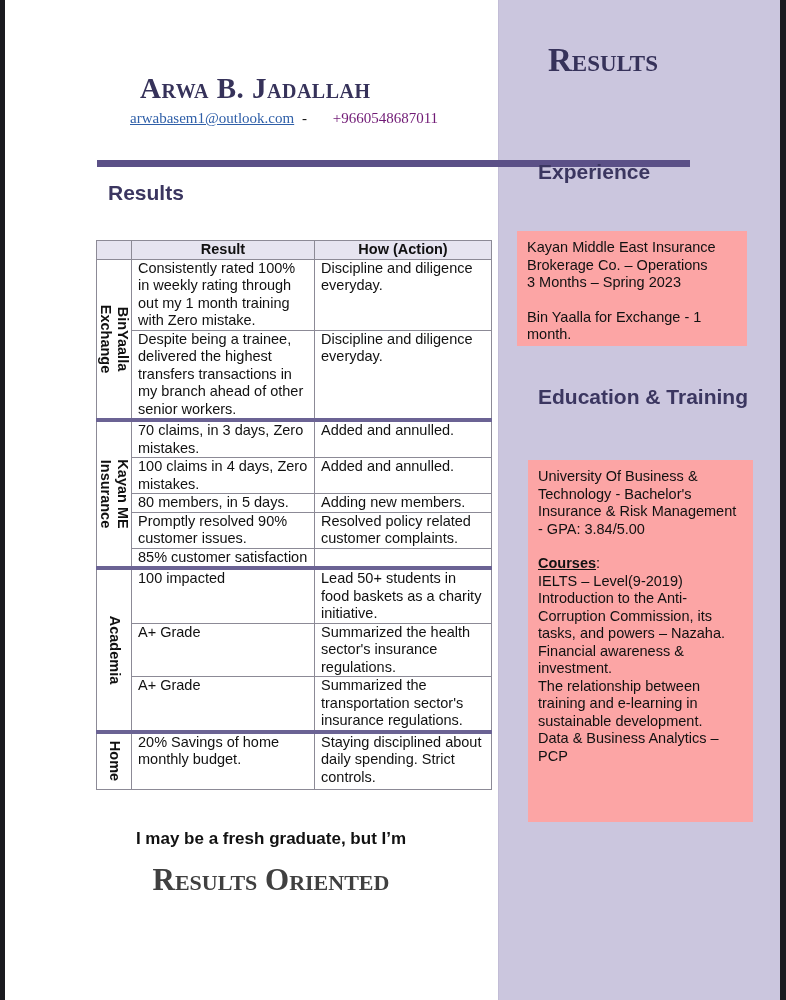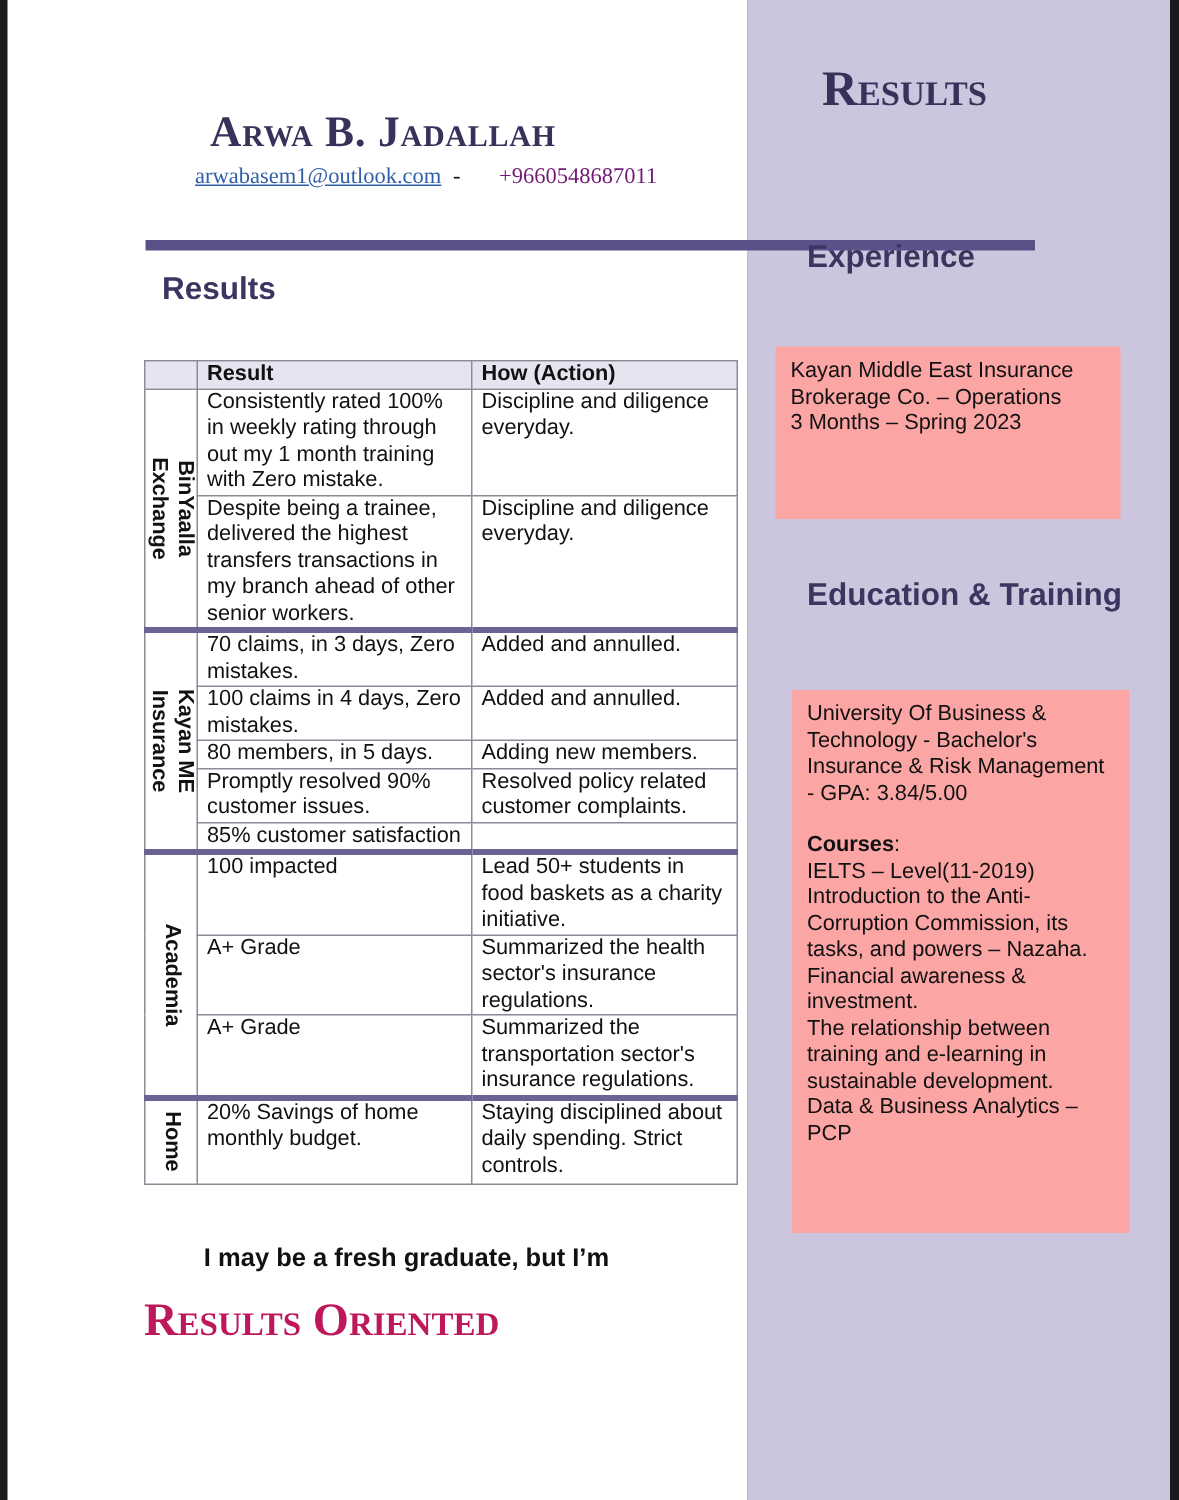--- a/index.html
+++ b/index.html
@@ -28,36 +28,36 @@
   .section-title { position: absolute; font-weight: bold; color: #3b3660; font-size: 21px; line-height: 25px; }
   .results-title { left: 108px; top: 180px; }
   .exp-title { left: 538px; top: 159px; }
   .edu-title { left: 538px; top: 384px; }
 
   .box { position: absolute; background: #fca5a5; font-size: 14.5px; line-height: 17.5px; color: #111; padding: 8px 10px; }
   .exp-box { left: 517px; top: 231px; width: 230px; height: 115px; }
   .edu-box { left: 528px; top: 460px; width: 225px; height: 362px; }
   .edu-box p { margin: 0; }
   .edu-box .gap { height: 17px; }
-  .courses-label { font-weight: bold; }
+  .courses-label { font-weight: bold; text-decoration: underline; }
 
   table.results { position: absolute; left: 96px; top: 240px; width: 395px; border-collapse: collapse; font-size: 14.5px; line-height: 17.5px; table-layout: fixed; }
   table.results td, table.results th { border: 1px solid #8c8a96; vertical-align: top; padding: 0 6px; text-align: left; }
-  table.results th { background: #e6e4f0; font-weight: bold; height: 18px; }
+  table.results th { background: #e6e4f0; font-weight: bold; height: 18px; text-align: center; }
   table.results col.c0 { width: 35px; }
   table.results col.c1 { width: 183px; }
   table.results col.c2 { width: 177px; }
   table.results tr.group-start td { border-top: 4px solid #6b6394; }
   td.grp { position: relative; padding: 0 !important; overflow: hidden; vertical-align: middle !important; }
   td.grp .vlabel { position: absolute; left: 50%; top: 50%; transform: translate(-50%, -50%) rotate(90deg);
                    white-space: nowrap; font-weight: bold; font-size: 14.5px; line-height: 17px; text-align: center; }
 
   .closing { position: absolute; left: 96px; top: 829px; width: 350px; text-align: center; font-weight: bold; font-size: 17px; color: #111; }
-  .closing-big { position: absolute; left: 96px; top: 862px; width: 350px; 
-                 font-family: "Liberation Serif", serif; font-weight: bold; color: #be185d; font-size: 31px; font-variant: small-caps; }
+  .closing-big { position: absolute; left: 96px; top: 862px; width: 350px; text-align: center;
+                 font-family: "Liberation Serif", serif; font-weight: bold; color: #404040; font-size: 31px; font-variant: small-caps; }
 </style>
 </head>
 <body>
 
 <div class="edge-left"></div>
 <div class="right-panel"></div>
 <div class="edge-right"></div>
 
 <div class="name">Arwa B. Jadallah</div>
 <div class="contact">
@@ -159,28 +159,29 @@
       <td>Staying disciplined about daily spending. Strict controls.</td>
     </tr>
   </tbody>
 </table>
 
 <div class="section-title exp-title">Experience</div>
 <div class="box exp-box">
   <div>Kayan Middle East Insurance Brokerage Co. – Operations</div>
   <div>3 Months – Spring 2023</div>
   <div style="height:17px"></div>
+  <div>Bin Yaalla for Exchange - 1 month.</div>
 </div>
 
 <div class="section-title edu-title">Education &amp; Training</div>
 <div class="box edu-box">
   <p>University Of Business &amp; Technology - Bachelor's Insurance &amp; Risk Management - GPA: 3.84/5.00</p>
   <div class="gap"></div>
   <p><span class="courses-label">Courses</span><span>:</span></p>
-  <p>IELTS – Level(11-2019)</p>
+  <p>IELTS – Level(9-2019)</p>
   <p>Introduction to the Anti-Corruption Commission, its tasks, and powers – Nazaha.</p>
   <p>Financial awareness &amp; investment.</p>
   <p>The relationship between training and e-learning in sustainable development.</p>
   <p>Data &amp; Business Analytics – PCP</p>
 </div>
 
 <div class="closing">I may be a fresh graduate, but I’m</div>
 <div class="closing-big">Results Oriented</div>
 
 </body></html>

